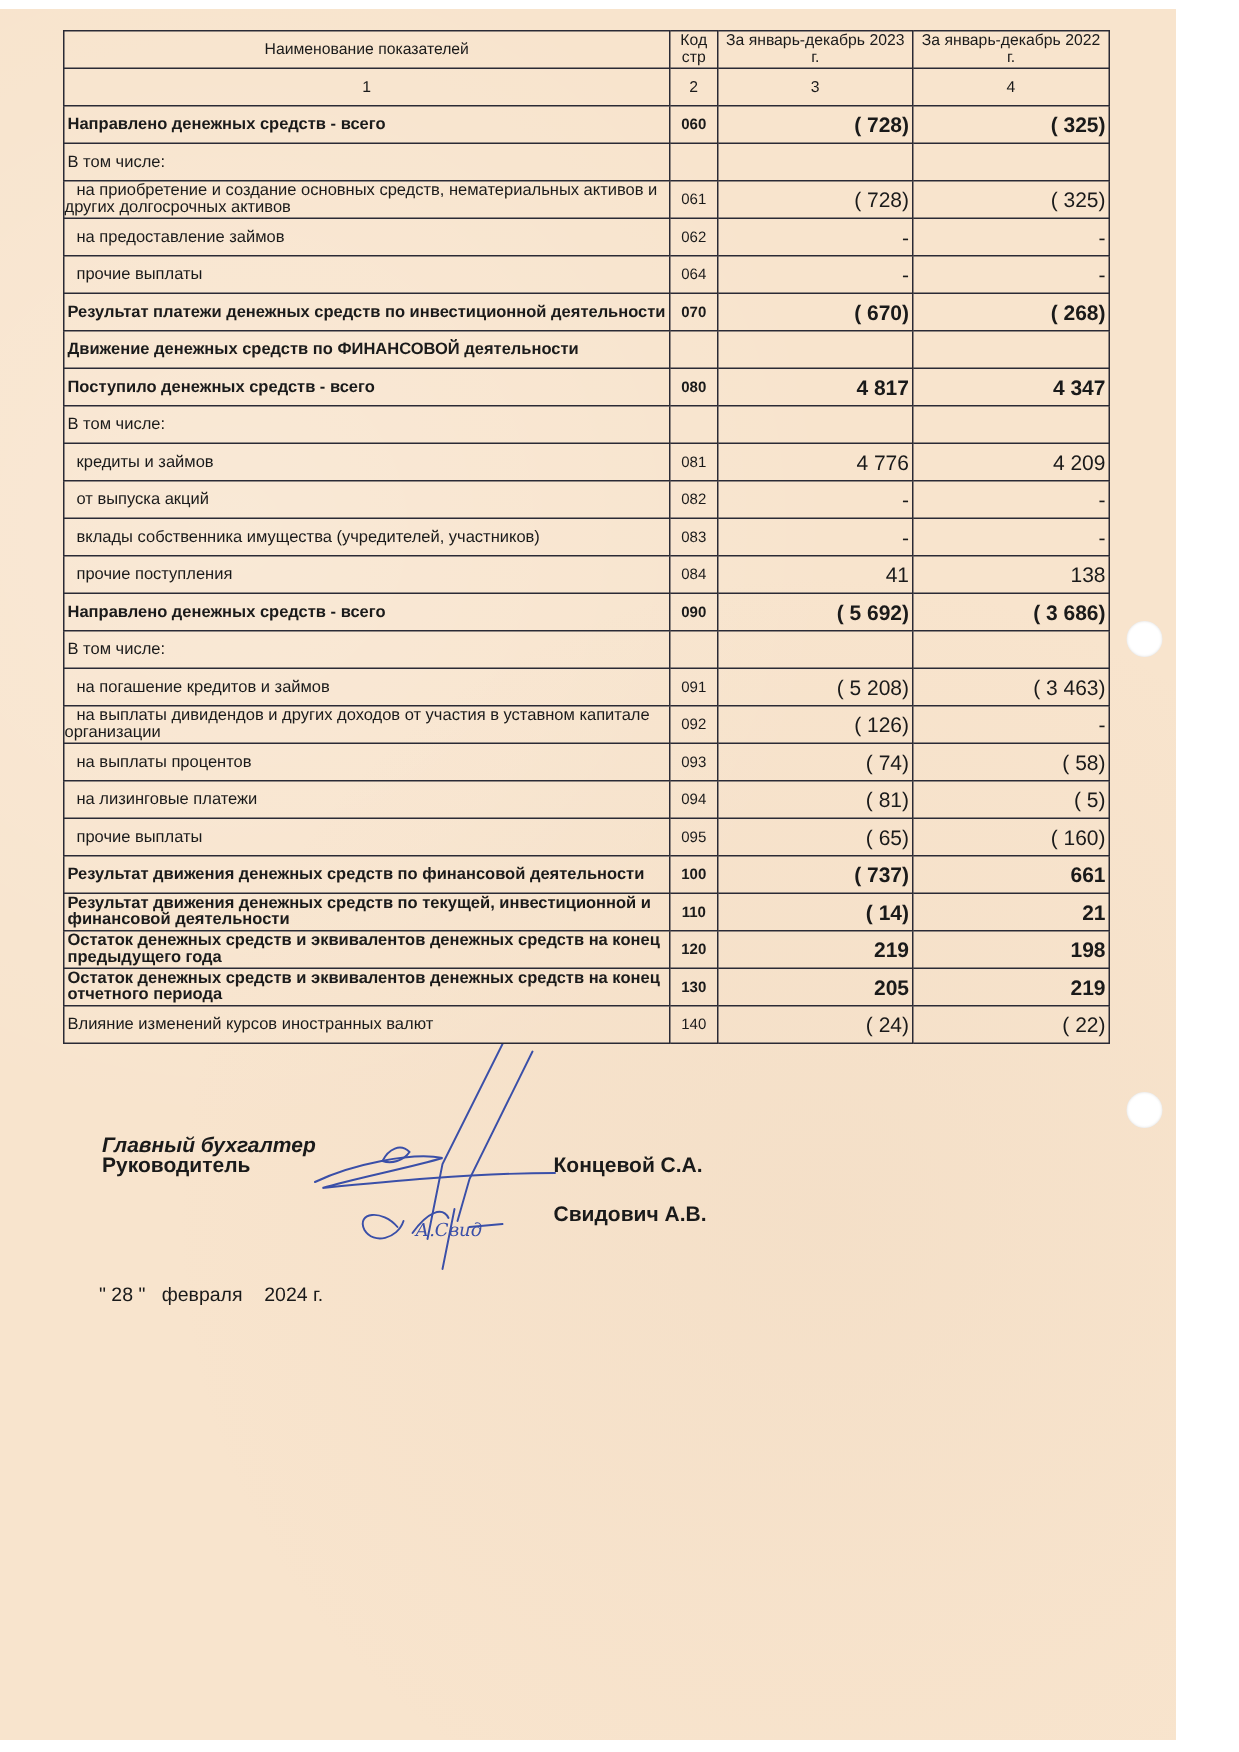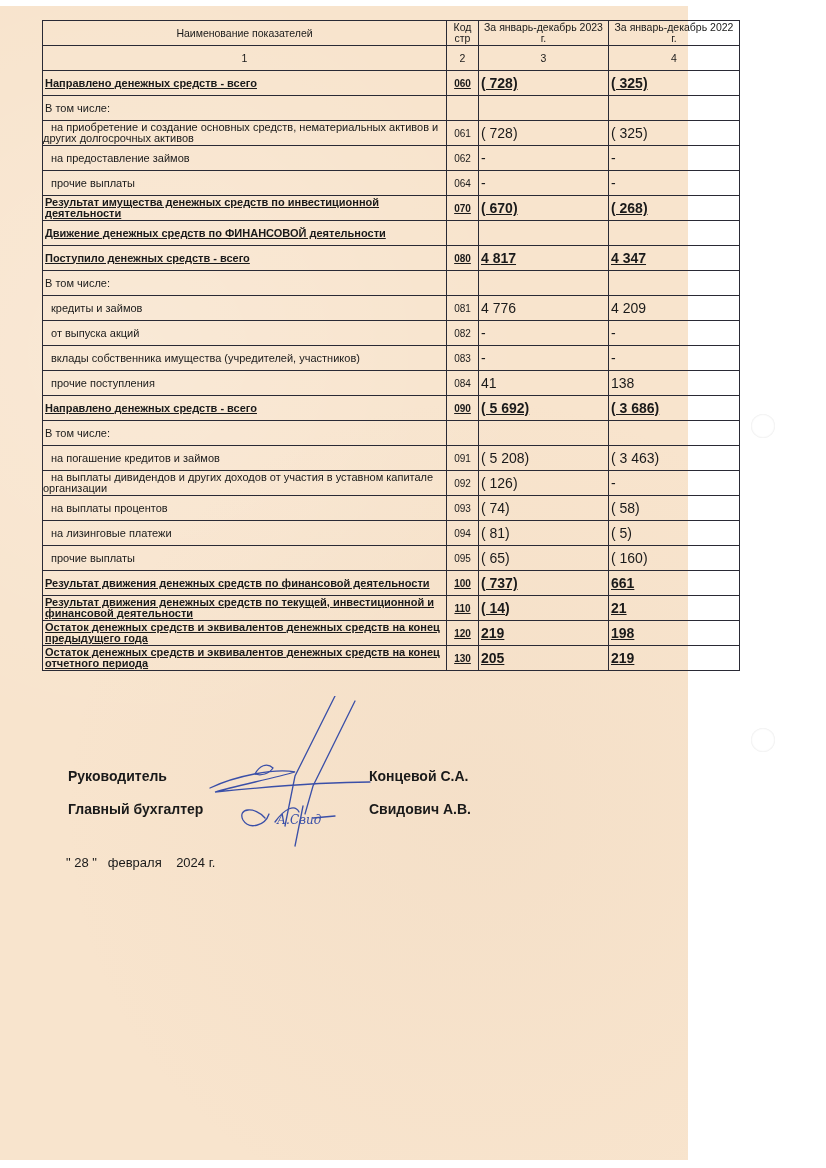--- a/index.html
+++ b/index.html
@@ -3,21 +3,21 @@
 <meta charset="utf-8">
 <style>
   html, body { margin: 0; padding: 0; }
   body {
     width: 826px; height: 1168px; position: relative; overflow: hidden;
     background: #ffffff;
     font-family: "Liberation Sans", sans-serif;
     color: #1a1a1a;
   }
   .page {
-    position: absolute; left: 0; top: 6px; width: 688px; height: 1154px;
+    position: absolute; left: 0; top: 6px; width: 784px; height: 1154px;
     background: #f8e4cd;
     background-image:
       radial-gradient(circle at 20% 30%, rgba(255,255,255,0.18) 0, transparent 40%),
       radial-gradient(circle at 70% 70%, rgba(200,170,140,0.08) 0, transparent 45%);
   }
   .hole {
     position: absolute; width: 24px; height: 24px; border-radius: 50%;
     background: #ffffff; box-shadow: inset 0 0 2px rgba(0,0,0,0.15);
   }
   table.report {
@@ -33,22 +33,22 @@
     vertical-align: middle;
     line-height: 11px;
   }
   col.c-name { width: 404px; }
   col.c-code { width: 32px; }
   col.c-v23 { width: 130px; }
   col.c-v22 { width: 131px; }
   .hdr td { text-align: center; font-size: 10.5px; height: 26px; }
   .num-row td { text-align: center; height: 12px; font-size: 10.5px; line-height: 10px; }
   td.code { text-align: center; font-size: 10px; }
-  td.val { text-align: left; font-size: 14px; }
-  tr.bold td.name, tr.bold td.code, tr.bold td.val { font-weight: bold; text-decoration: underline; }
+  td.val { text-align: right; font-size: 14px; }
+  tr.bold td.name, tr.bold td.code, tr.bold td.val { font-weight: bold; }
   tr.bold td.code { font-size: 10px; }
   td.name.indent { padding-left: 8px; }
   td.name.indent.wrap { padding-left: 0; text-indent: 8px; margin-top: 40px; }
   .sig-row { position: absolute; font-size: 14px; font-weight: bold; white-space: nowrap; text-align: center; }
   .date-line { position: absolute; left: 66px; top: 849px; font-size: 13px; white-space: pre; }
   .signature { position: absolute; left: 195px; top: 690px; width: 200px; height: 160px; }
 </style>
 </head>
 <body>
 
@@ -100,21 +100,21 @@
           <td class="val">-</td>
           <td class="val">-</td>
         </tr>
         <tr>
           <td class="name indent">прочие выплаты</td>
           <td class="code">064</td>
           <td class="val">-</td>
           <td class="val">-</td>
         </tr>
         <tr class="bold">
-          <td class="name">Результат имущества денежных средств по инвестиционной деятельности</td>
+          <td class="name">Результат платежи денежных средств по инвестиционной деятельности</td>
           <td class="code">070</td>
           <td class="val">( 670)</td>
           <td class="val">( 268)</td>
         </tr>
         <tr class="bold">
           <td class="name">Движение денежных средств по ФИНАНСОВОЙ деятельности</td>
           <td class="code"></td>
           <td class="val"></td>
           <td class="val"></td>
         </tr>
@@ -212,37 +212,43 @@
           <td class="name">Остаток денежных средств и эквивалентов денежных средств на конец предыдущего года</td>
           <td class="code">120</td>
           <td class="val">219</td>
           <td class="val">198</td>
         </tr>
         <tr class="bold">
           <td class="name">Остаток денежных средств и эквивалентов денежных средств на конец отчетного периода</td>
           <td class="code">130</td>
           <td class="val">205</td>
           <td class="val">219</td>
+        </tr>
+        <tr>
+          <td class="name">Влияние изменений курсов иностранных валют</td>
+          <td class="code">140</td>
+          <td class="val">( 24)</td>
+          <td class="val">( 22)</td>
         </tr>
       </tbody>
   </table>
 
   <svg class="signature" viewBox="0 0 200 160">
     <g fill="none" stroke="#3a4fa8" stroke-width="1.3" stroke-linecap="round">
       <path d="M140 0 L100 80 L90 130"></path>
       <path d="M160 5 L118 90 L110 118"></path>
       <path d="M15 92 C40 80 80 72 100 76 C80 82 40 90 20 96 C60 92 120 86 175 86"></path>
       <path d="M60 78 C64 70 72 66 78 72 C74 78 66 80 60 78"></path>
       <path d="M70 122 C60 110 42 112 48 124 C54 134 70 130 74 118"></path>
       <path d="M80 126 C90 112 100 108 104 116"></path>
       <path d="M108 110 L100 150"></path>
       <path d="M118 122 L140 120"></path>
     </g>
     <text x="82" y="128" fill="#3a4fa8" font-family="'DejaVu Serif', serif" font-style="italic" font-size="12">А.Свид</text>
   </svg>
 
   <div class="sig-row" style="left:68px; top:762px;">Руководитель</div>
   <div class="sig-row" style="left:369px; top:762px;">Концевой С.А.</div>
-  <div class="sig-row" style="left:68px; top:795px;">Главный бухгалтер</div>
+  <div class="sig-row" style="left:68px; top:749px;font-style:italic;">Главный бухгалтер</div>
   <div class="sig-row" style="left:369px; top:795px;">Свидович А.В.</div>
 
   <div class="date-line"><span>" 28 "</span>   <span>февраля</span>    <span>2024 г.</span></div>
 </div>
 
 </body></html>

